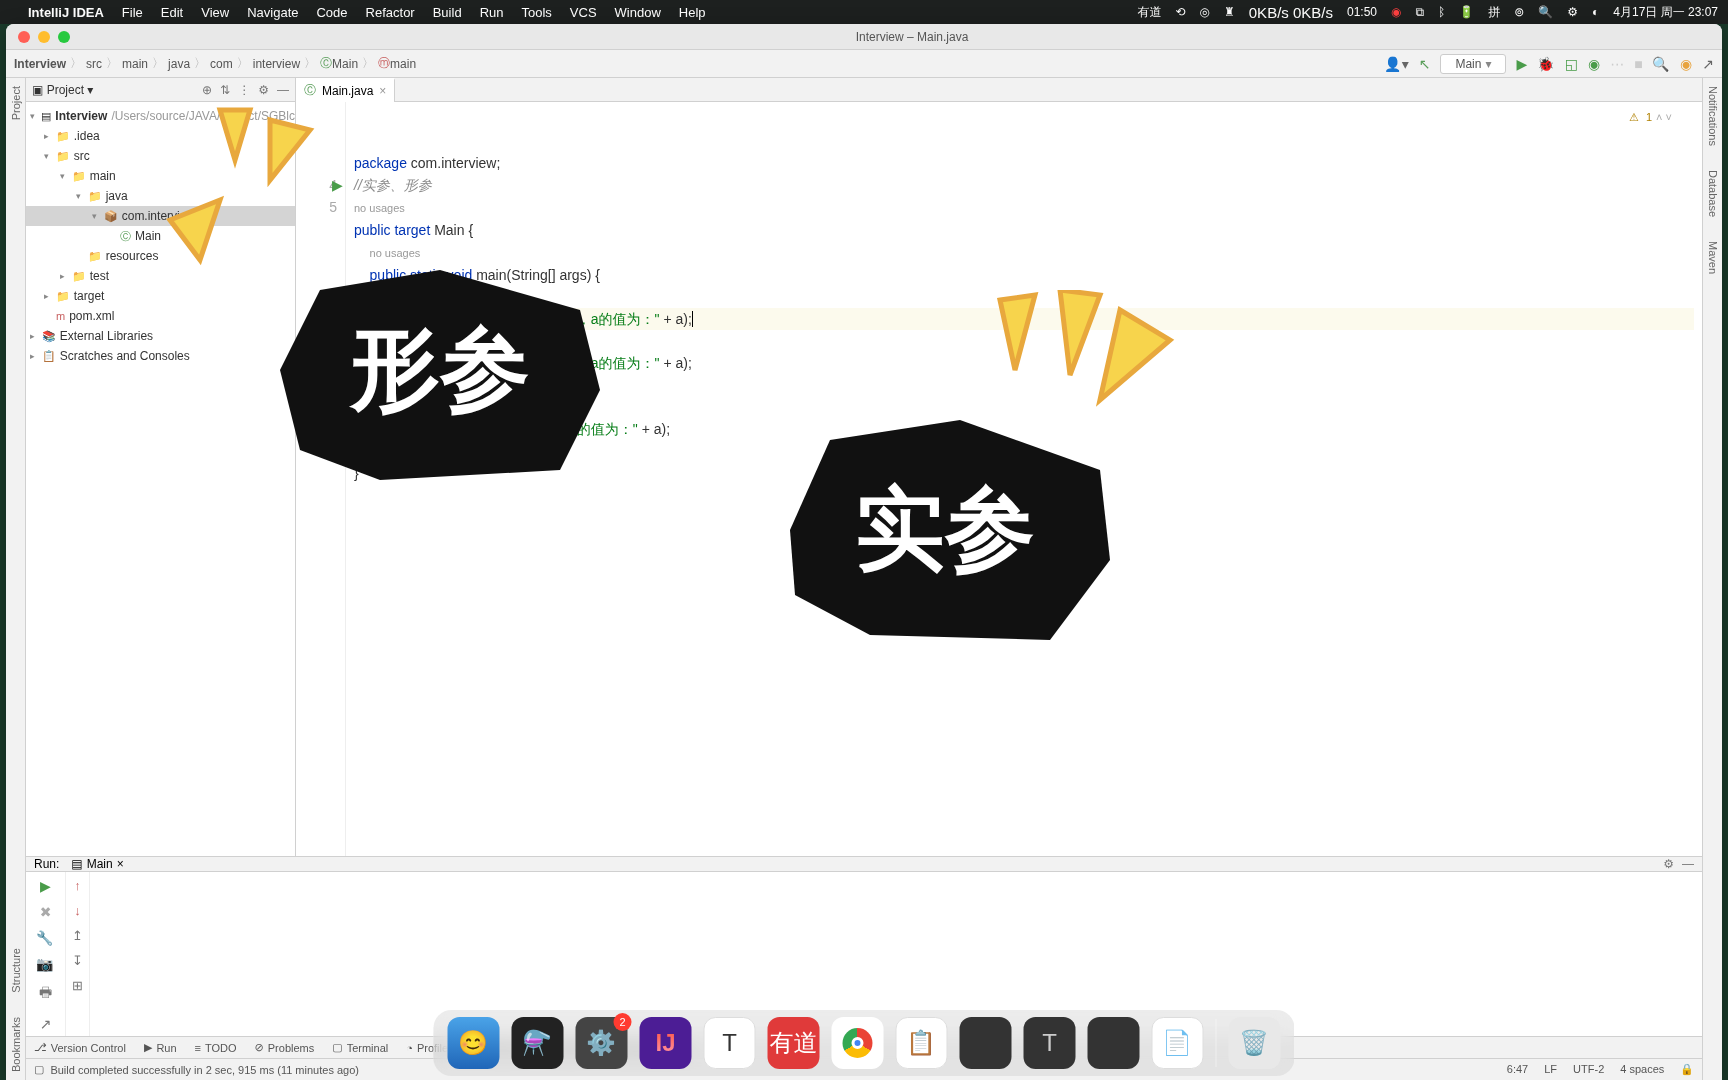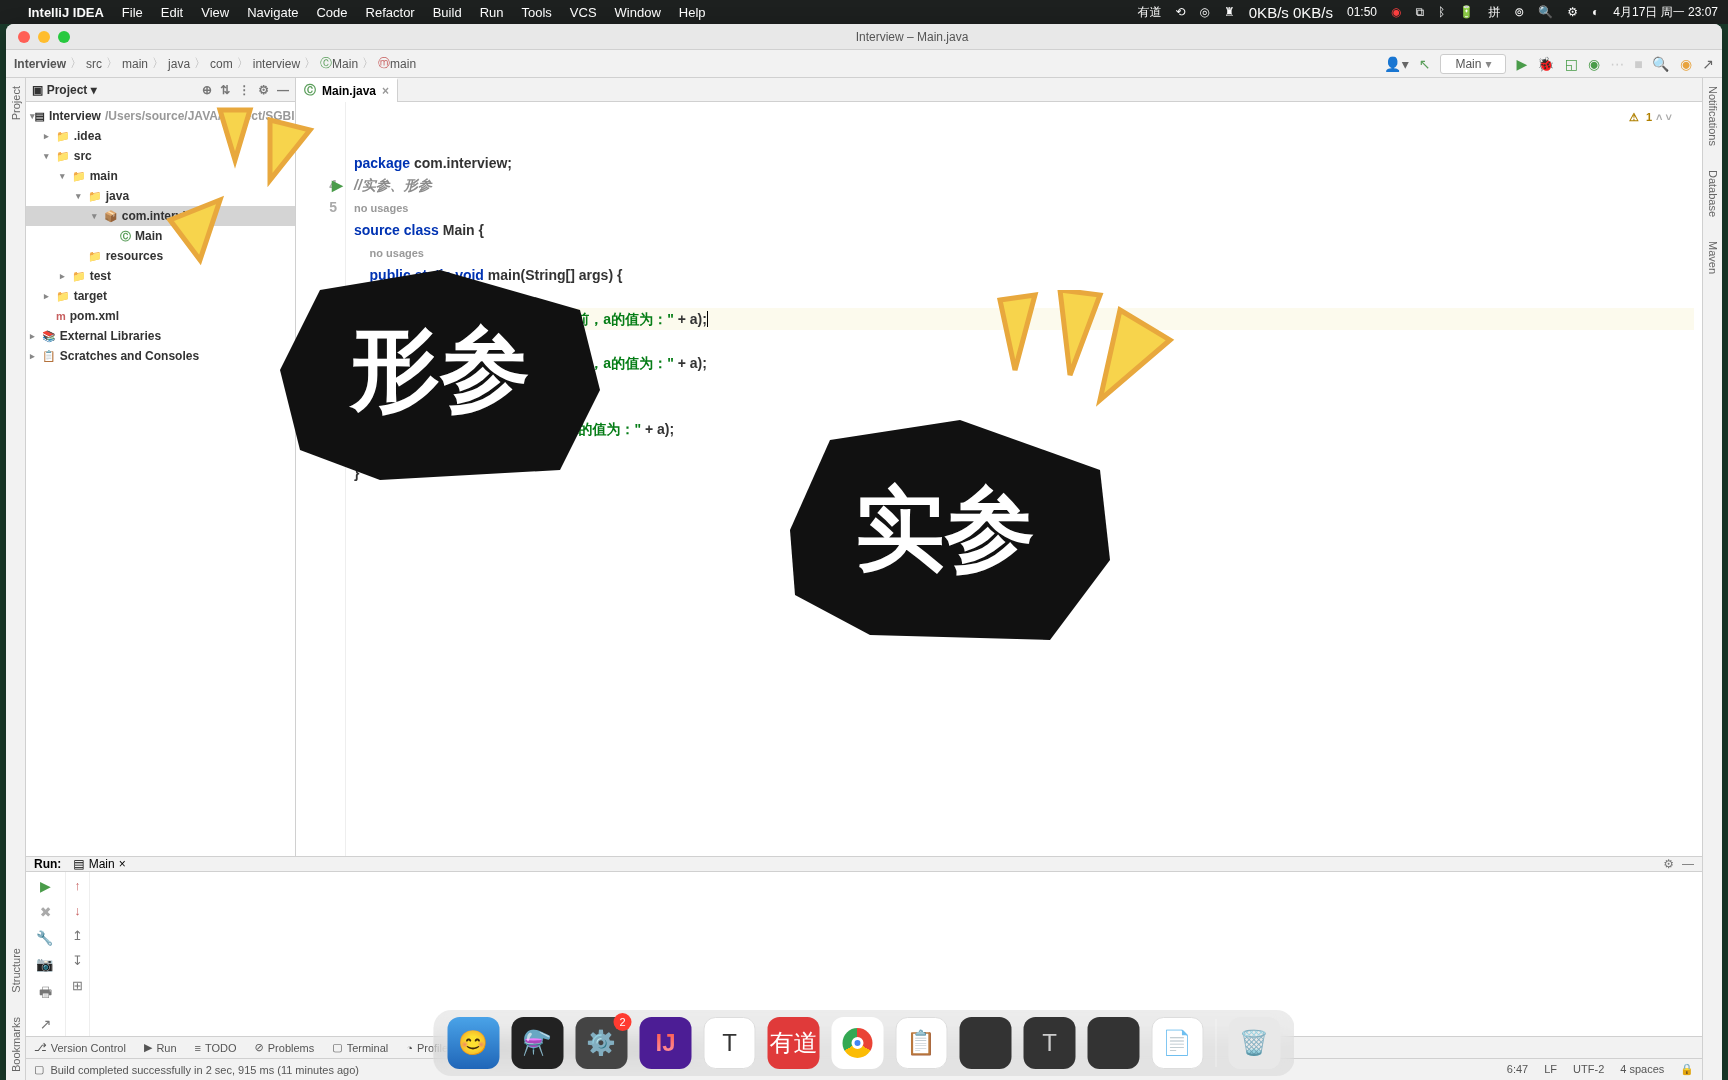--- a/index.html
+++ b/index.html
@@ -35,21 +35,21 @@
 
 .body { flex: 1; display: flex; overflow: hidden; }
 .gutter-left { width: 20px; background: #f2f2f2; border-right: 1px solid #d0d0d0; display: flex; flex-direction: column; align-items: center; padding-top: 8px; gap: 24px; font-size: 11px; color: #666; }
 .gutter-left .vlabel { writing-mode: vertical-rl; transform: rotate(180deg); }
 .gutter-right { width: 20px; background: #f2f2f2; border-left: 1px solid #d0d0d0; display: flex; flex-direction: column; align-items: center; padding-top: 8px; gap: 24px; font-size: 11px; color: #666; }
 .gutter-right .vlabel { writing-mode: vertical-rl; }
 
 .main { flex: 1; display: flex; flex-direction: column; }
 
 
-.top-split { flex: 1; display: flex; overflow: hidden; font-weight: bold; }
+.top-split { flex: 1; display: flex; overflow: hidden; }
 .project-panel { width: 270px; background: #fff; border-right: 1px solid #d0d0d0; display: flex; flex-direction: column; font-size: 12px; color: #333; }
 .project-header { height: 24px; background: #f2f2f2; border-bottom: 1px solid #d0d0d0; display: flex; align-items: center; padding: 0 6px; gap: 6px; }
 .project-header .icons { margin-left: auto; display: flex; gap: 8px; color: #777; }
 .tree { flex: 1; overflow: auto; padding: 4px 0; }
 .tree-row { display: flex; align-items: center; height: 20px; padding-left: 4px; white-space: nowrap; }
 .tree-row.selected { background: #d4d4d4; }
 .tree-row .arrow { width: 12px; color: #888; font-size: 9px; }
 .tree-row .ticon { margin-right: 4px; font-size: 11px; }
 .tree-row .muted { color: #999; margin-left: 4px; }
 .ind1 { padding-left: 18px; } .ind2 { padding-left: 34px; } .ind3 { padding-left: 50px; }
@@ -70,21 +70,21 @@
 .cm { color: #8c8c8c; font-style: italic; }
 .usage { color: #999; font-size: 11px; }
 .field { color: #871094; font-style: italic; }
 .highlight-line { background: #fcfaed; display: inline-block; width: 100%; }
 .cursor { border-left: 1px solid #000; }
 .warn-badge { position: absolute; top: 4px; right: 30px; font-size: 11px; color: #b08000; display:flex; align-items:center; gap:4px;}
 
 
 .run-panel { height: 180px; border-top: 1px solid #d0d0d0; background: #fff; display: flex; flex-direction: column; }
 .run-header { height: 22px; background: #f2f2f2; border-bottom: 1px solid #d0d0d0; display: flex; align-items: center; padding: 0 8px; font-size: 12px; }
-.run-header .label { font-weight: 700; }
+.run-header .label { font-weight: 400; }
 .run-header .icons { margin-left: auto; display: flex; gap: 8px; color: #777; }
 .run-body { flex: 1; display: flex; }
 .run-toolbar { width: 40px; border-right: 1px solid #eee; display: flex; flex-direction: column; align-items: center; padding: 6px 0; gap: 10px; color: #777; font-size: 14px; }
 .run-toolbar2 { width: 24px; border-right: 1px solid #eee; display: flex; flex-direction: column; align-items: center; padding: 6px 0; gap: 10px; color: #777; font-size: 13px; }
 .run-output { flex: 1; }
 
 
 .bottombar { height: 22px; background: #f2f2f2; border-top: 1px solid #d0d0d0; display: flex; align-items: center; padding: 0 8px; font-size: 11px; color: #555; gap: 18px; }
 .bottombar .item { display: flex; align-items: center; gap: 4px; }
 
@@ -307,21 +307,21 @@
                 <div>&nbsp;</div>
               <div>13</div>
               <div>14</div>
               <div>15</div>
             </div>
             <div class="code">
 <div class="warn-badge">⚠ <span>1</span> <span style="color:#aaa">˄ ˅</span></div>
 <span class="kw2">package</span><span> com.interview;</span>
 <span class="cm">//实参、形参</span>
 <span class="usage">no usages</span>
-<span class="kw2">source class</span><span> Main {</span>
+<span class="kw2">public target</span><span> Main {</span>
     <span class="usage">no usages</span>
     <span class="kw2">public static void</span><span> main(String[] args) {</span>
         <span class="kw2">int</span><span> a = </span><span class="num">10</span><span>;</span>
 <span class="highlight-line"><span>        System.</span><span class="field">out</span><span>.println(</span><span class="str">"调用方法前，a的值为："</span><span> + a);</span><span class="cursor">&nbsp;</span></span>
 <span class="cm">        tom(a);</span>
 <span>        System.</span><span class="field">out</span><span>.println(</span><span class="str">"调用方法后，a的值为："</span><span> + a);</span>
 
                                      <span class="kw2">nt</span><span> a) {</span>
                                     <span class="str">"方法内部，a的值为："</span><span> + a);</span>
 <span>    }</span>

